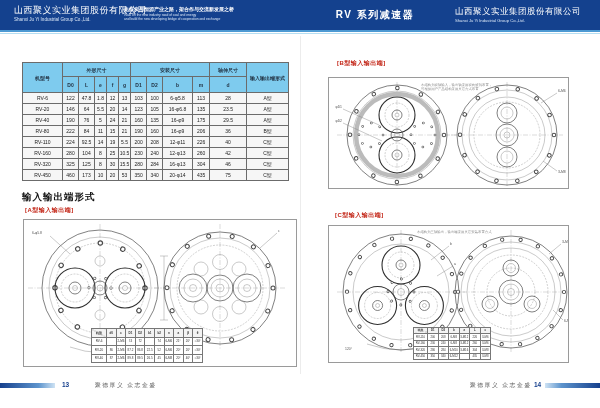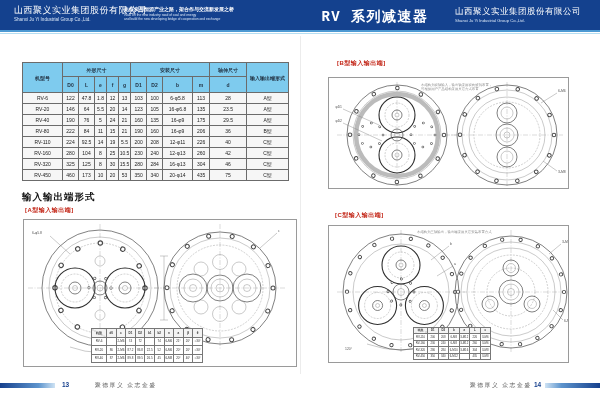--- a/index.html
+++ b/index.html
@@ -9,21 +9,21 @@
   .topbar{position:absolute;left:0;top:0;width:600px;height:30px;background:#14418e;}
   .accent1{position:absolute;left:0;top:30px;width:600px;height:2px;background:#4d9ad3;}
   .accent2{position:absolute;left:0;top:32.5px;width:600px;height:1px;background:#b5def2;}
   .co{position:absolute;color:#fff;line-height:1.2;}
   .left-co{left:14px;top:5px;}
   .co-cn{font-size:9px;font-weight:normal;letter-spacing:.5px;}
   .co-en{font-size:4.6px;margin-top:1.5px;color:#d9e6f6;}
   .slogan{position:absolute;left:124px;top:6px;color:#d9e6f6;line-height:1.3;}
   .slogan-cn{font-size:5px;font-weight:bold;color:#fff;}
   .slogan-en{font-size:3.3px;}
-  .title{position:absolute;left:308px;top:8px;width:134px;text-align:center;color:#fff;font-size:14px;font-weight:bold;letter-spacing:1.5px;font-family:Liberation Mono, monospace;}
+  .title{position:absolute;left:308px;top:8px;width:134px;text-align:center;color:#fff;font-size:10px;font-weight:bold;letter-spacing:1.5px;}
   .right-co{left:455px;top:6px;}
   .right-co .co-cn{font-size:8.5px;}
   .right-co .co-en{font-size:4.2px;}
   .divider{position:absolute;left:300px;top:36px;width:1px;height:338px;background:#ececec;}
 
   
   table{border-collapse:collapse;table-layout:fixed;}
   .spec{position:absolute;left:22px;top:62px;width:266px;font-size:5px;color:#222;}
   .spec th,.spec td{border:.5px solid #6b6b6b;padding:0;text-align:center;overflow:hidden;}
   .spec thead th{background:#7ecbee;color:#234;font-weight:bold;}

